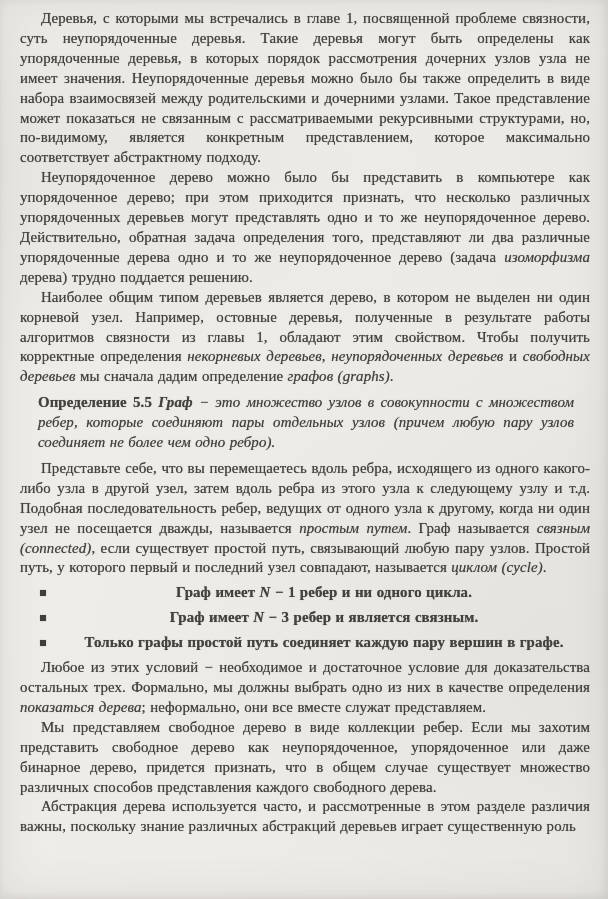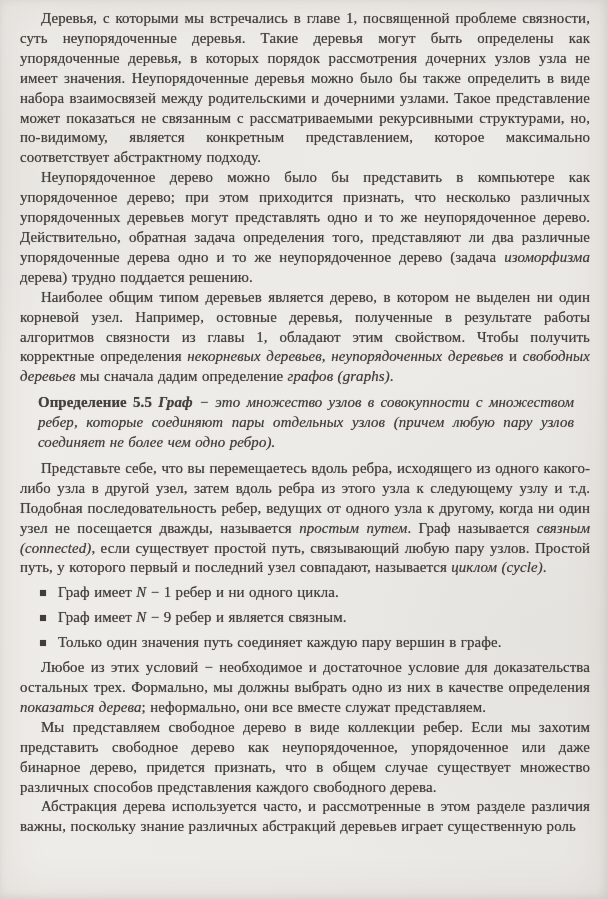--- a/index.html
+++ b/index.html
@@ -51,44 +51,45 @@
   .bullet .sq {
     flex: none;
     width: 6px;
     height: 6px;
     background: #413e3a;
     margin: 7px 12px 0 1px;
     box-shadow: 0 0 0.7px rgba(65,62,58,0.8);
   }
   .bullet .bt {
     flex: 1 1 auto;
-    text-align: left;
+    text-align: center;
+    font-weight: bold;
   }
   .r-i { font-style: italic; }
   .r-b { font-weight: bold; }
 </style>
 </head>
 <body>
 
 <div class="page">
   <div class="page-text" id="page-text">
       <p class="para"><span>Деревья, с которыми мы встречались в главе 1, посвященной проблеме связности, суть неупорядоченные деревья. Такие деревья могут быть определены как упорядоченные деревья, в которых порядок рассмотрения дочерних узлов узла не имеет значения. Неупорядоченные деревья можно было бы также определить в виде набора взаимосвязей между родительскими и дочерними узлами. Такое представление может показаться не связанным с рассматриваемыми рекурсивными структурами, но, по-видимому, является конкретным представлением, которое максимально соответствует абстрактному подходу.</span></p>
       <p class="para"><span>Неупорядоченное дерево можно было бы представить в компьютере как упорядоченное дерево; при этом приходится признать, что несколько различных упорядоченных деревьев могут представлять одно и то же неупорядоченное дерево. Действительно, обратная задача определения того, представляют ли два различные упорядоченные дерева одно и то же неупорядоченное дерево (задача </span><span class="r-i">изоморфизма</span><span> дерева) трудно поддается решению.</span></p>
       <p class="para"><span>Наиболее общим типом деревьев является дерево, в котором не выделен ни один корневой узел. Например, остовные деревья, полученные в результате работы алгоритмов связности из главы 1, обладают этим свойством. Чтобы получить корректные определения </span><span class="r-i">некорневых деревьев</span><span>, </span><span class="r-i">неупорядоченных деревьев</span><span> и </span><span class="r-i">свободных деревьев</span><span> мы сначала дадим определение </span><span class="r-i">графов (graphs)</span><span>.</span></p>
       <p class="definition"><span class="r-b">Определение 5.5 </span><span class="r-i r-b">Граф</span><span class="r-i"> − </span><span class="r-i">это множество узлов в совокупности с множеством ребер, которые соединяют пары отдельных узлов (причем любую пару узлов соединяет не более чем одно ребро).</span></p>
       <p class="para"><span>Представьте себе, что вы перемещаетесь вдоль ребра, исходящего из одного какого-либо узла в другой узел, затем вдоль ребра из этого узла к следующему узлу и т.д. Подобная последовательность ребер, ведущих от одного узла к другому, когда ни один узел не посещается дважды, называется </span><span class="r-i">простым путем</span><span>. Граф называется </span><span class="r-i">связным (connected)</span><span>, если существует простой путь, связывающий любую пару узлов. Простой путь, у которого первый и последний узел совпадают, называется </span><span class="r-i">циклом (cycle)</span><span>.</span></p>
       <div class="bullet">
         <span class="sq"></span>
         <span class="bt"><span>Граф имеет </span><span class="r-i">N</span><span> − 1 ребер и ни одного цикла.</span></span>
       </div>
       <div class="bullet">
         <span class="sq"></span>
-        <span class="bt"><span>Граф имеет </span><span class="r-i">N</span><span> − 9 ребер и является связным.</span></span>
+        <span class="bt"><span>Граф имеет </span><span class="r-i">N</span><span> − 3 ребер и является связным.</span></span>
       </div>
       <div class="bullet">
         <span class="sq"></span>
-        <span class="bt"><span>Только один значения путь соединяет каждую пару вершин в графе.</span></span>
+        <span class="bt"><span>Только графы простой путь соединяет каждую пару вершин в графе.</span></span>
       </div>
       <p class="para"><span>Любое из этих условий − необходимое и достаточное условие для доказательства остальных трех. Формально, мы должны выбрать одно из них в качестве определения </span><span class="r-i">показаться дерева</span><span>; неформально, они все вместе служат представляем.</span></p>
       <p class="para"><span>Мы представляем свободное дерево в виде коллекции ребер. Если мы захотим представить свободное дерево как неупорядоченное, упорядоченное или даже бинарное дерево, придется признать, что в общем случае существует множество различных способов представления каждого свободного дерева.</span></p>
       <p class="para"><span>Абстракция дерева используется часто, и рассмотренные в этом разделе различия важны, поскольку знание различных абстракций деревьев играет существенную роль</span></p>
     </div>
 </div>
 
 </body></html>

